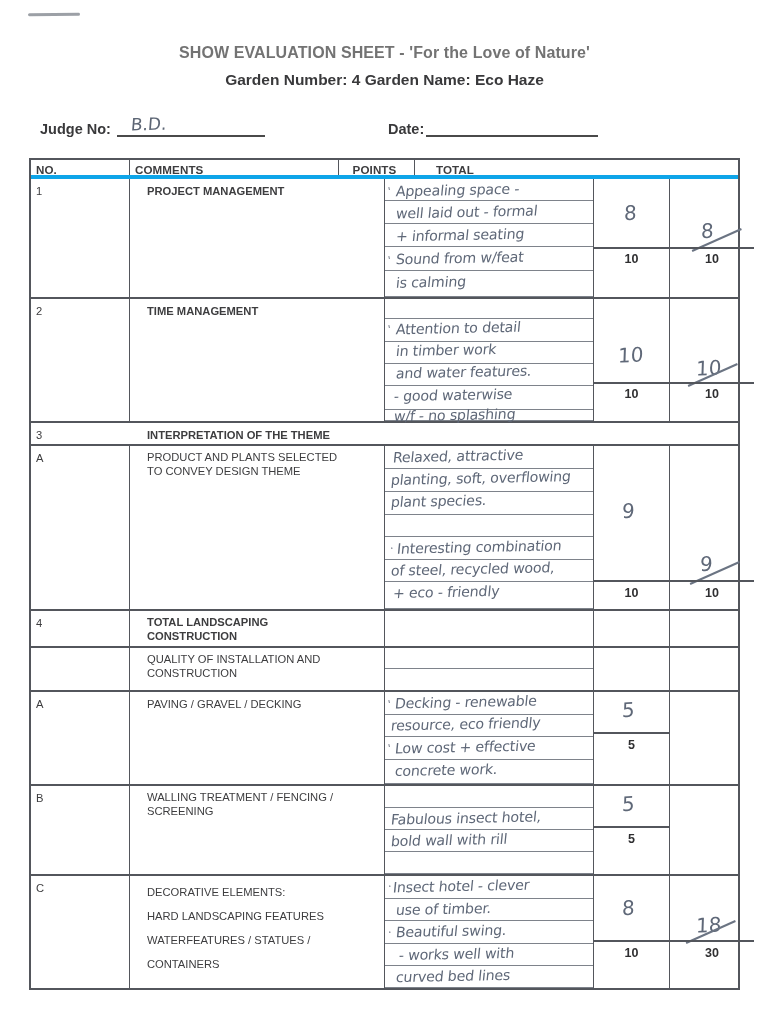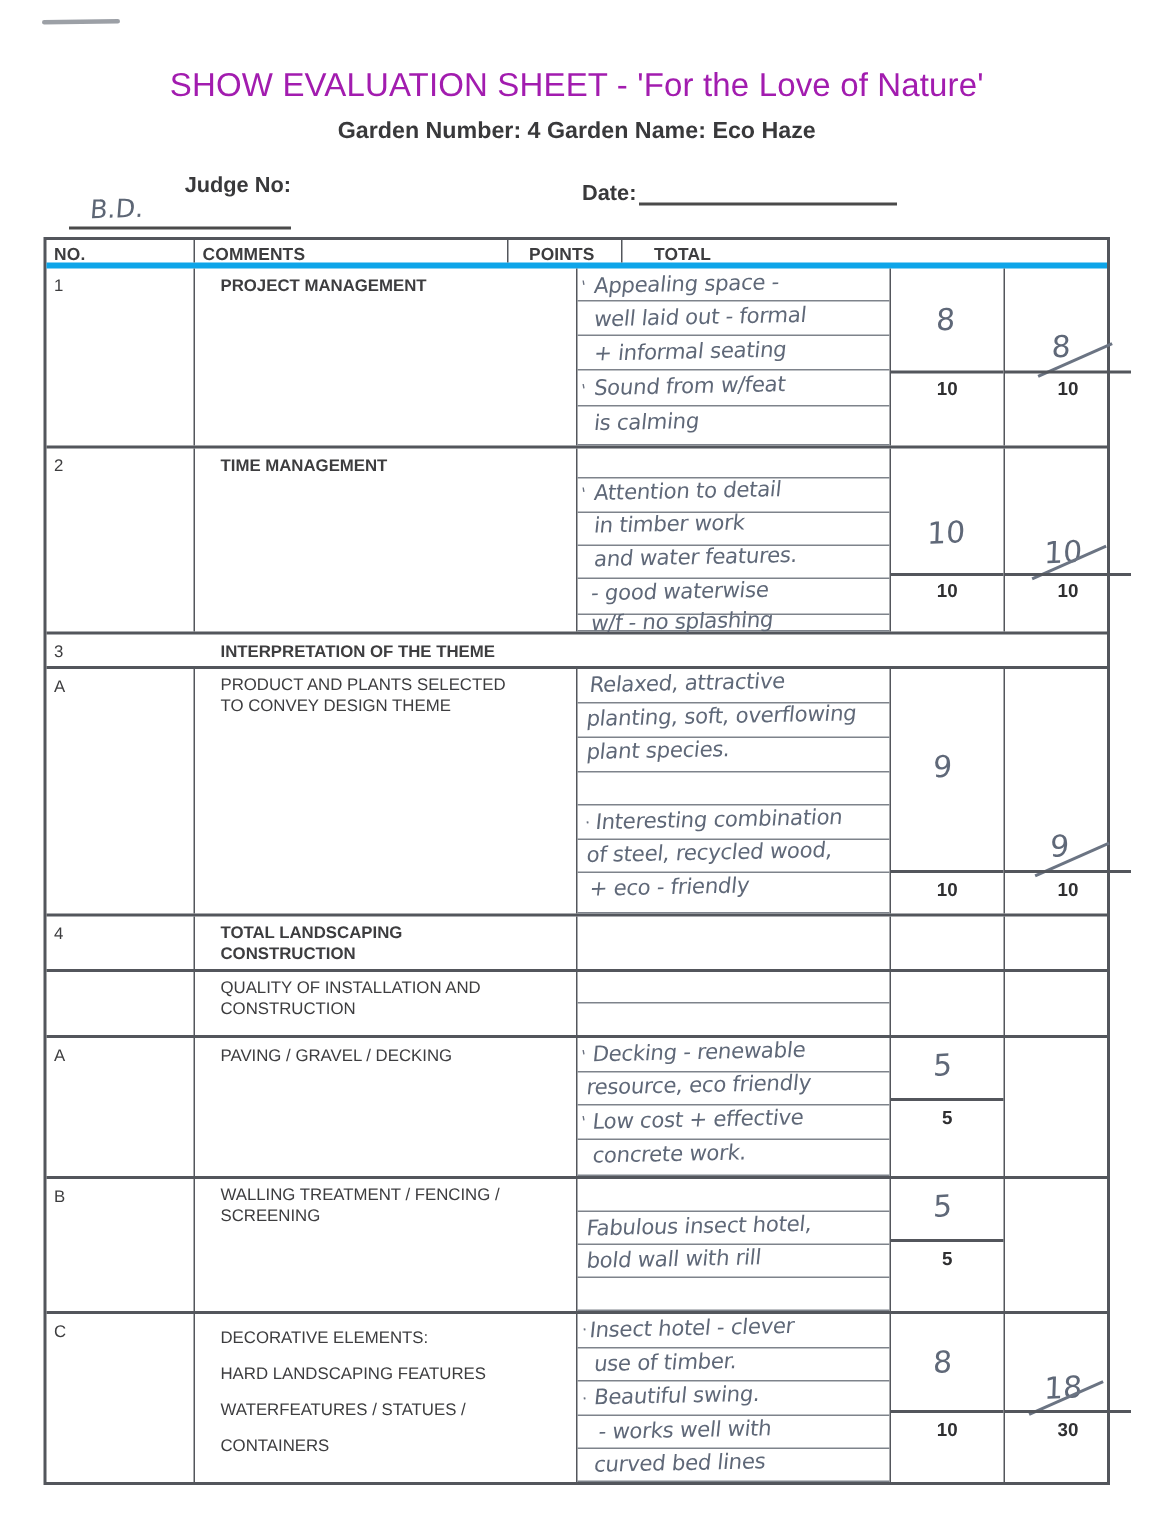--- a/index.html
+++ b/index.html
@@ -29,24 +29,24 @@
     opacity: .85;
   }
 
   
   .doc-header {
     position: absolute;
     left: 0; right: 0; top: 44px;
     text-align: center;
   }
   .title-main {
-    font-size: 22px;
-    font-weight: normal;
+    font-size: 16px;
+    font-weight: bold;
     letter-spacing: .1px;
-    color: #a21caf;
+    color: #737373;
   }
   .title-sub {
     font-size: 15.5px;
     font-weight: bold;
     margin-top: 9px;
     color: #39393b;
   }
 
   .meta-row {
     position: absolute;
@@ -60,21 +60,21 @@
     font-size: 14.5px;
     font-weight: bold;
     color: #39393b;
     white-space: nowrap;
   }
   .meta-rule {
     border-bottom: 2px solid #4a4a4a;
     height: 19px;
     position: relative;
   }
-  .judge-field { left: 0; flex-direction: column; }
+  .judge-field { left: 0; }
   .judge-field .meta-rule { width: 148px; margin-left: 6px; }
   .date-field { left: 348px; }
   .date-field .meta-rule { width: 172px; margin-left: 2px; }
 
   .hand-inline {
     position: absolute;
     left: 14px;
     bottom: 1px;
     font-family: "DejaVu Sans", sans-serif;
     font-size: 17px;

